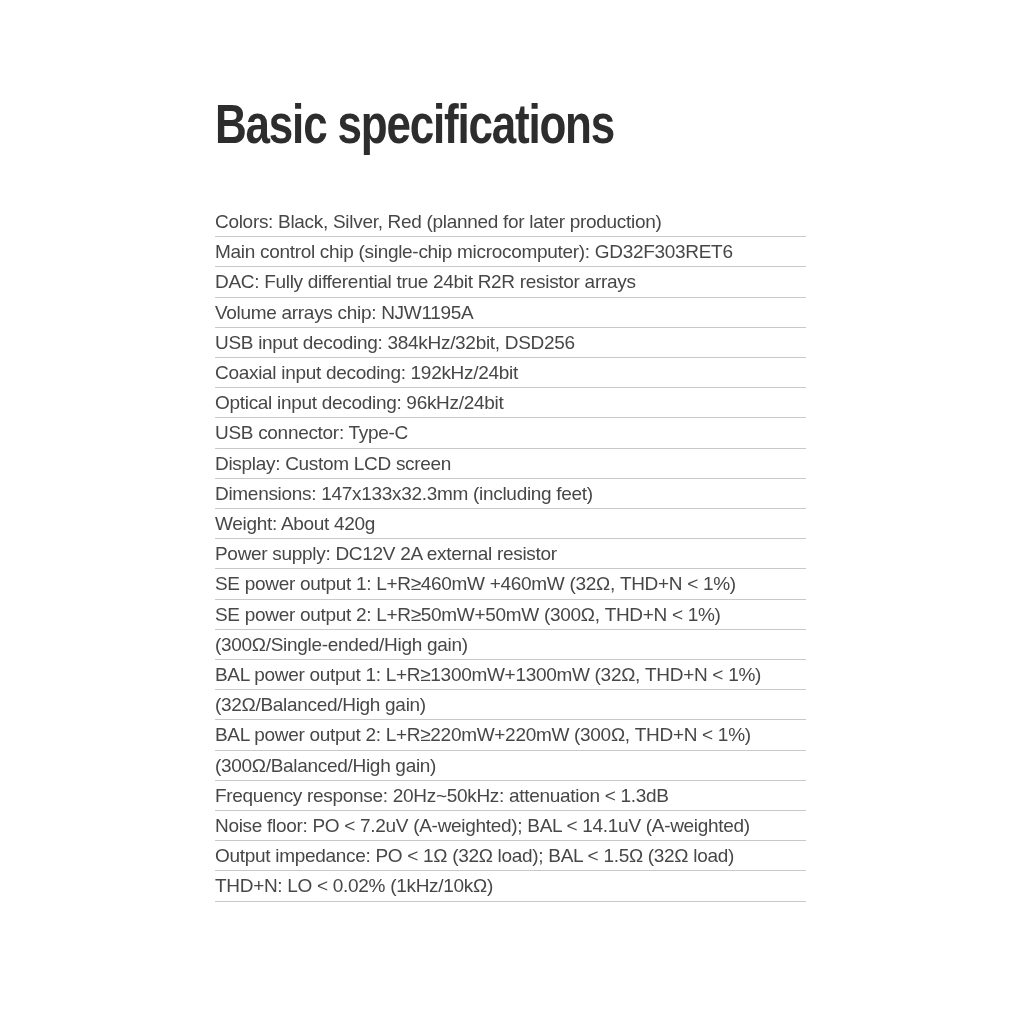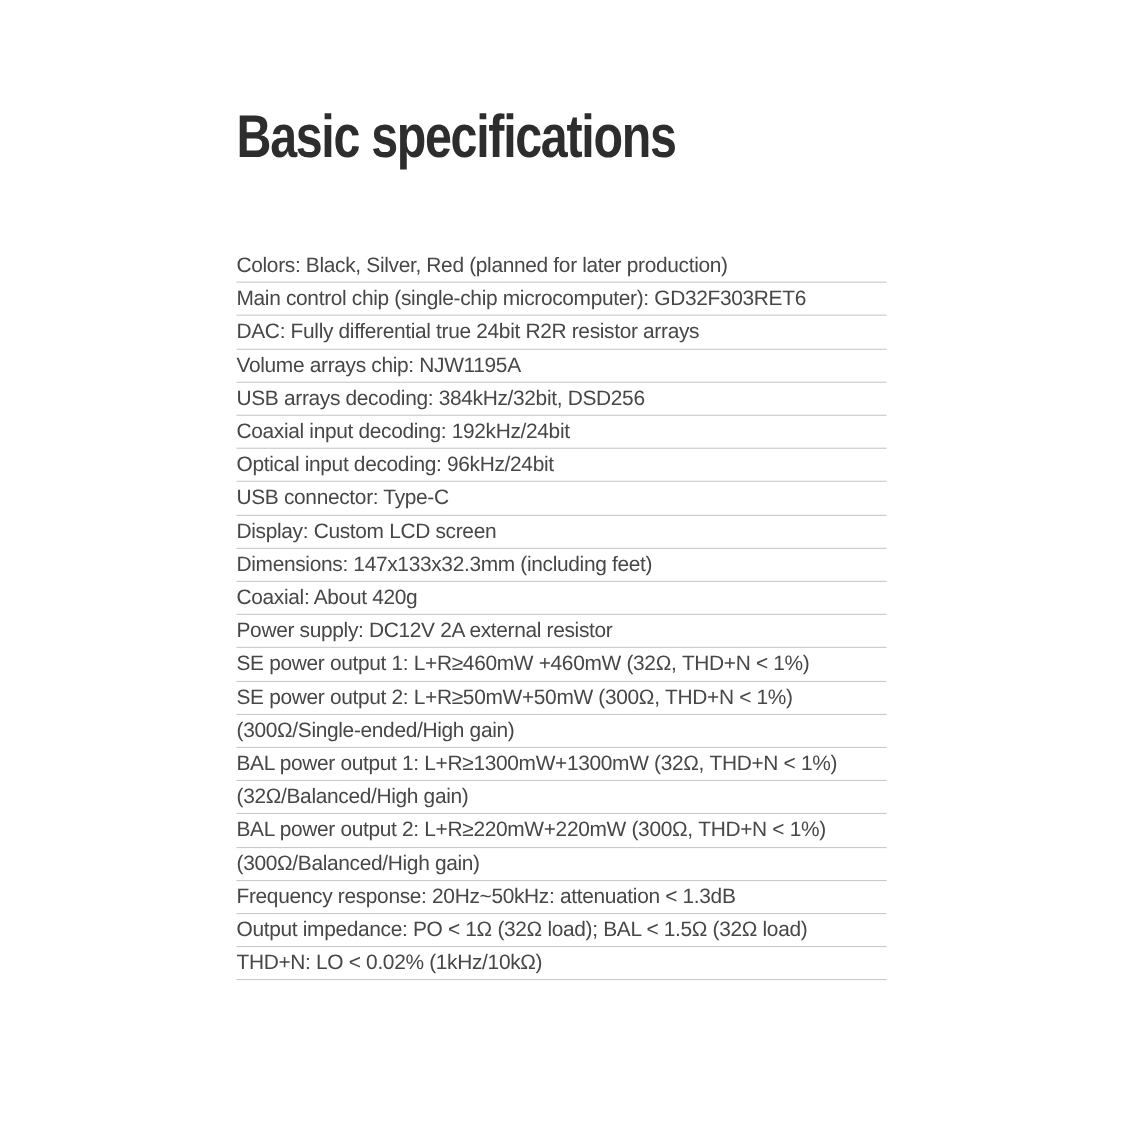--- a/index.html
+++ b/index.html
@@ -25,21 +25,21 @@
     font-size: 55px;
     line-height: 62px;
     font-weight: 700;
     color: #2d2d2d;
     letter-spacing: -1.5px;
     white-space: nowrap;
     transform: scaleX(0.80);
     transform-origin: left center;
   }
   .spec-list {
-    margin-top: 72px;
+    margin-top: 52px;
   }
   .spec-row {
     font-size: 19px;
     line-height: 29.2px;
     letter-spacing: -0.3px;
     color: #474747;
     border-bottom: 1px solid #c9c9c9;
     white-space: nowrap;
     overflow: visible;
   }
@@ -47,32 +47,33 @@
 </head>
 <body>
 
 <div class="page">
   <h1 class="title">Basic specifications</h1>
   <div class="spec-list">
       <div class="spec-row">Colors: Black, Silver, Red (planned for later production)</div>
       <div class="spec-row">Main control chip (single-chip microcomputer): GD32F303RET6</div>
       <div class="spec-row">DAC: Fully differential true 24bit R2R resistor arrays</div>
       <div class="spec-row">Volume arrays chip: NJW1195A</div>
-      <div class="spec-row">USB arrays decoding: 384kHz/32bit, DSD256</div>
+      <div class="spec-row">USB input decoding: 384kHz/32bit, DSD256</div>
       <div class="spec-row">Coaxial input decoding: 192kHz/24bit</div>
       <div class="spec-row">Optical input decoding: 96kHz/24bit</div>
       <div class="spec-row">USB connector: Type-C</div>
       <div class="spec-row">Display: Custom LCD screen</div>
       <div class="spec-row">Dimensions: 147x133x32.3mm (including feet)</div>
-      <div class="spec-row">Coaxial: About 420g</div>
+      <div class="spec-row">Weight: About 420g</div>
       <div class="spec-row">Power supply: DC12V 2A external resistor</div>
       <div class="spec-row">SE power output 1: L+R≥460mW +460mW (32Ω, THD+N &lt; 1%)</div>
       <div class="spec-row">SE power output 2: L+R≥50mW+50mW (300Ω, THD+N &lt; 1%)</div>
       <div class="spec-row">(300Ω/Single-ended/High gain)</div>
       <div class="spec-row">BAL power output 1: L+R≥1300mW+1300mW (32Ω, THD+N &lt; 1%)</div>
       <div class="spec-row">(32Ω/Balanced/High gain)</div>
       <div class="spec-row">BAL power output 2: L+R≥220mW+220mW (300Ω, THD+N &lt; 1%)</div>
       <div class="spec-row">(300Ω/Balanced/High gain)</div>
       <div class="spec-row">Frequency response: 20Hz~50kHz: attenuation &lt; 1.3dB</div>
+      <div class="spec-row">Noise floor: PO &lt; 7.2uV (A-weighted); BAL &lt; 14.1uV (A-weighted)</div>
       <div class="spec-row">Output impedance: PO &lt; 1Ω (32Ω load); BAL &lt; 1.5Ω (32Ω load)</div>
       <div class="spec-row">THD+N: LO &lt; 0.02% (1kHz/10kΩ)</div>
     </div>
 </div>
 
 </body></html>

